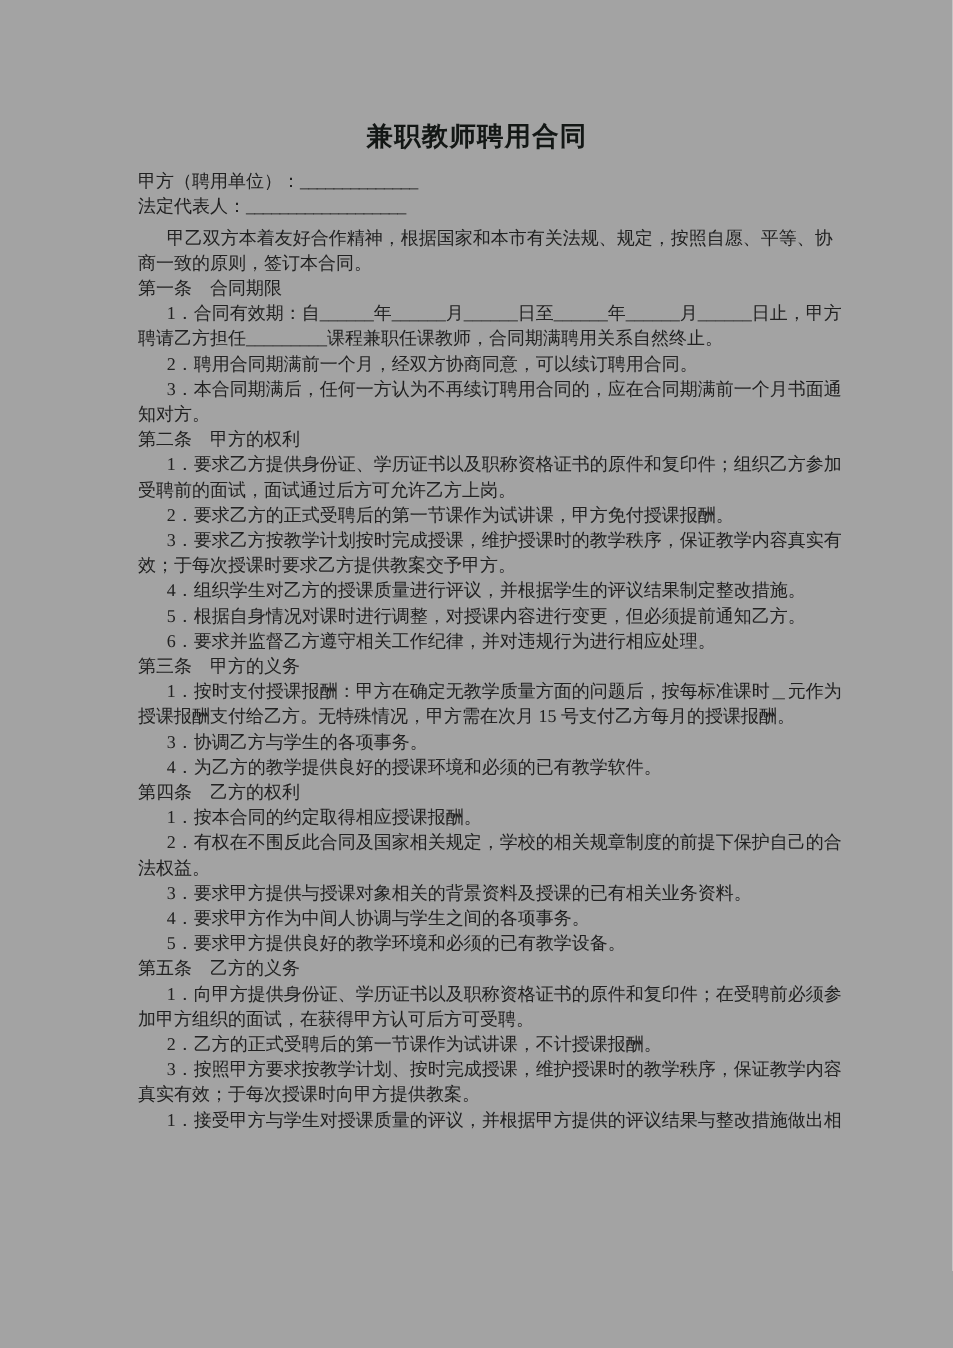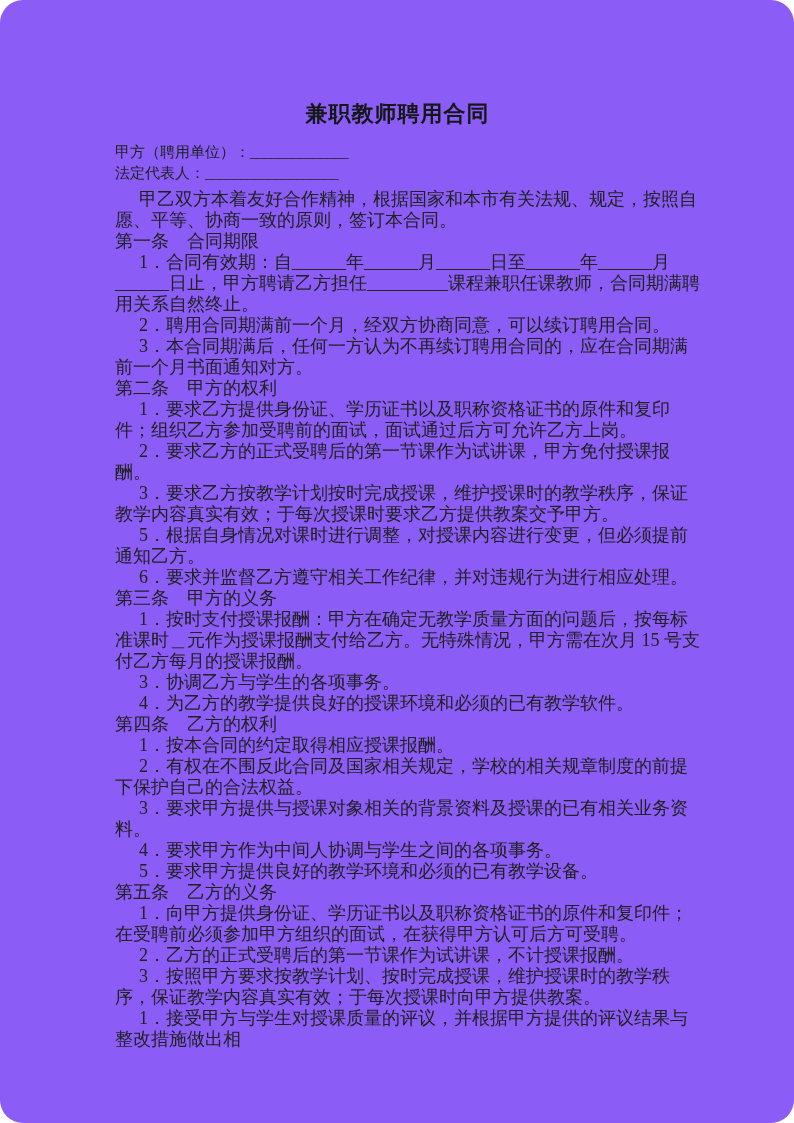--- a/index.html
+++ b/index.html
@@ -36,51 +36,52 @@
     margin: 0;
     font-size: 15px;
     line-height: 21px;
     white-space: nowrap;
   }
   .party .blank {
     letter-spacing: -0.5px;
   }
   .body .para {
     margin: 0;
-    font-size: 18px;
+    font-size: 15px;
     line-height: 21px;
     text-align: left;
     text-indent: 24px;
   }
   .body .para.heading {
     text-indent: 0;
   }
 </style>
 </head>
 <body>
 
-<div class="page" style="background: #8b5cf6; color: rgb(33, 33, 33); border-radius: 23px;">
+<div class="page" style="background: #a3a3a3; color: rgb(33, 33, 33);">
 
   <h1 class="title" style="color: rgb(19, 23, 21);">兼职教师聘用合同</h1>
 
   <div class="parties">
     <p class="party"><span>甲方（聘用单位）：</span><span class="blank">______________</span></p>
     <p class="party"><span>法定代表人：</span><span class="blank">___________________</span></p>
   </div>
 
   <div class="body">
       <p class="para intro">甲乙双方本着友好合作精神，根据国家和本市有关法规、规定，按照自愿、平等、协商一致的原则，签订本合同。</p>
       <p class="para heading">第一条　合同期限</p>
       <p class="para item">1．合同有效期：自______年______月______日至______年______月______日止，甲方聘请乙方担任_________课程兼职任课教师，合同期满聘用关系自然终止。</p>
       <p class="para item">2．聘用合同期满前一个月，经双方协商同意，可以续订聘用合同。</p>
       <p class="para item">3．本合同期满后，任何一方认为不再续订聘用合同的，应在合同期满前一个月书面通知对方。</p>
       <p class="para heading">第二条　甲方的权利</p>
       <p class="para item">1．要求乙方提供身份证、学历证书以及职称资格证书的原件和复印件；组织乙方参加受聘前的面试，面试通过后方可允许乙方上岗。</p>
       <p class="para item">2．要求乙方的正式受聘后的第一节课作为试讲课，甲方免付授课报酬。</p>
       <p class="para item">3．要求乙方按教学计划按时完成授课，维护授课时的教学秩序，保证教学内容真实有效；于每次授课时要求乙方提供教案交予甲方。</p>
+      <p class="para item">4．组织学生对乙方的授课质量进行评议，并根据学生的评议结果制定整改措施。</p>
       <p class="para item">5．根据自身情况对课时进行调整，对授课内容进行变更，但必须提前通知乙方。</p>
       <p class="para item">6．要求并监督乙方遵守相关工作纪律，并对违规行为进行相应处理。</p>
       <p class="para heading">第三条　甲方的义务</p>
       <p class="para item">1．按时支付授课报酬：甲方在确定无教学质量方面的问题后，按每标准课时＿元作为授课报酬支付给乙方。无特殊情况，甲方需在次月 15 号支付乙方每月的授课报酬。</p>
       <p class="para item">3．协调乙方与学生的各项事务。</p>
       <p class="para item">4．为乙方的教学提供良好的授课环境和必须的已有教学软件。</p>
       <p class="para heading">第四条　乙方的权利</p>
       <p class="para item">1．按本合同的约定取得相应授课报酬。</p>
       <p class="para item">2．有权在不围反此合同及国家相关规定，学校的相关规章制度的前提下保护自己的合法权益。</p>
       <p class="para item">3．要求甲方提供与授课对象相关的背景资料及授课的已有相关业务资料。</p>

